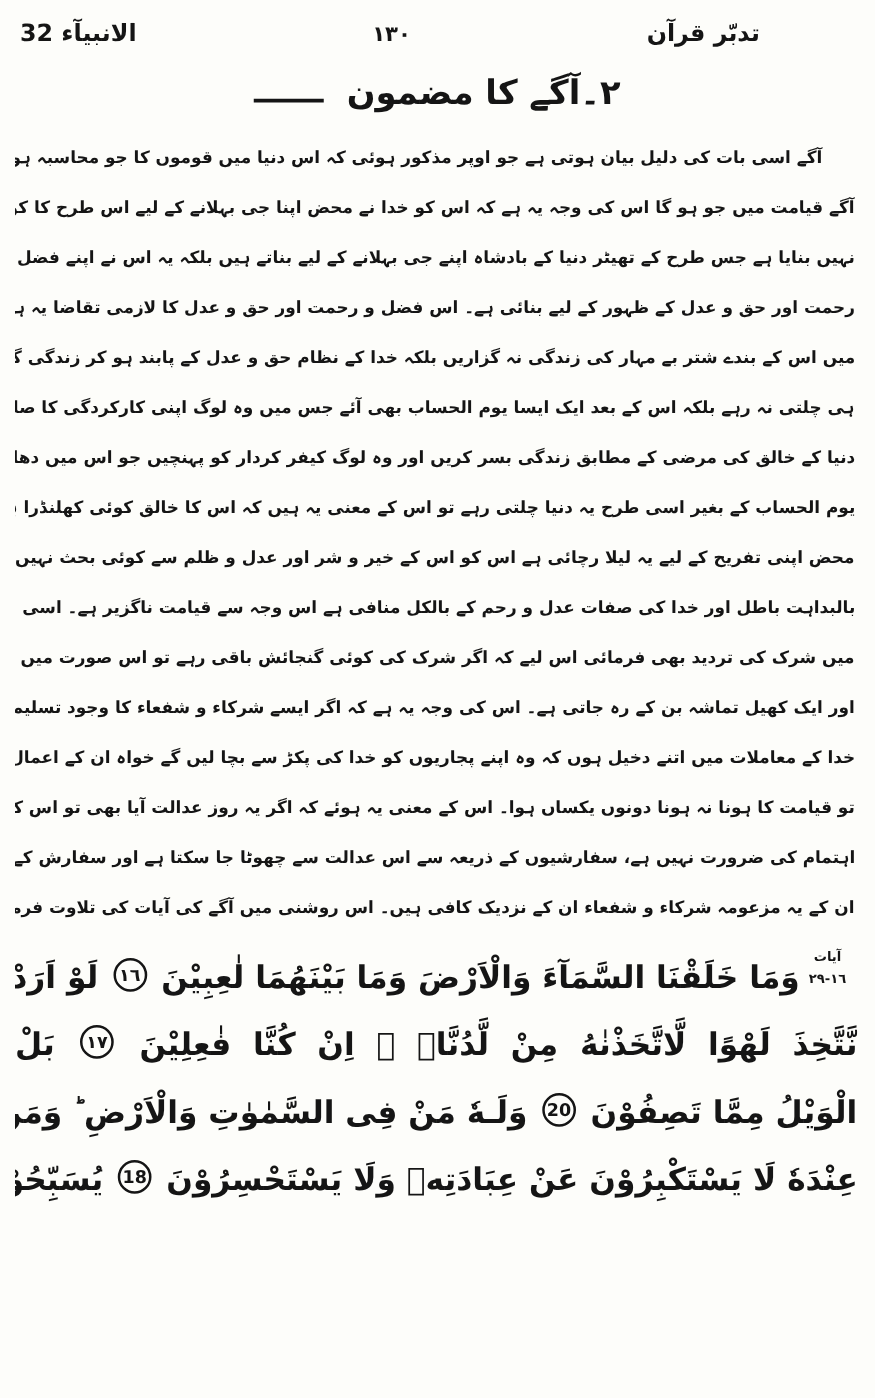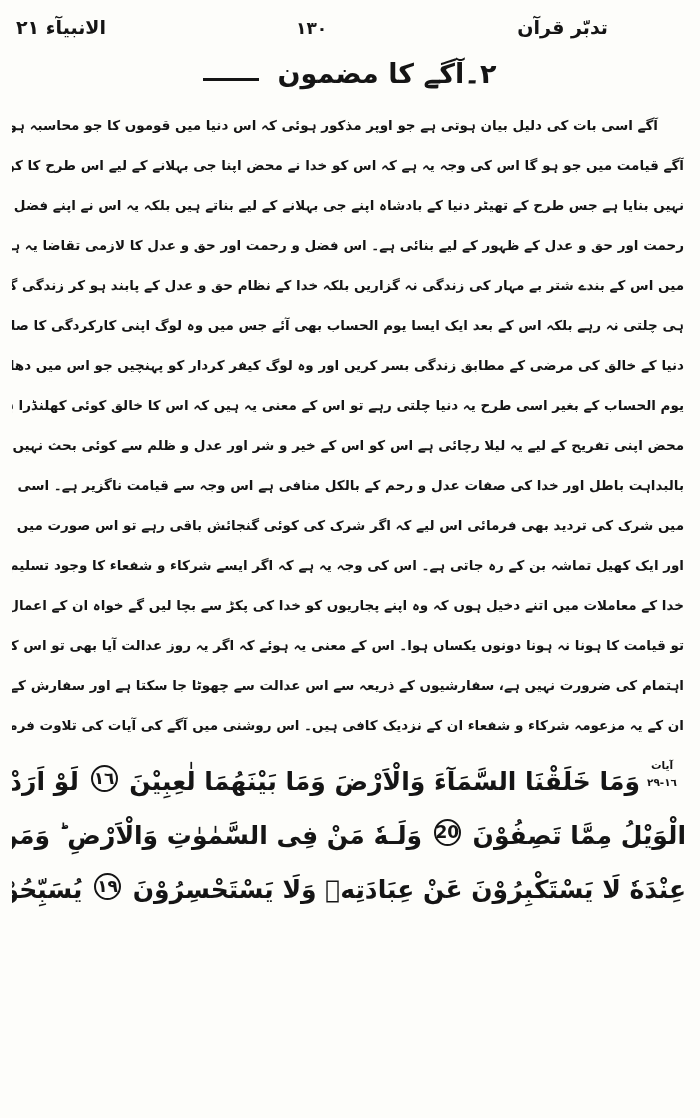--- a/index.html
+++ b/index.html
@@ -47,40 +47,40 @@
     height:54px;line-height:54px;
     font-size:25px;font-weight:700;
     text-align:justify;text-align-last:justify;
     white-space:nowrap;overflow:hidden;
   }
   .verse-line.first{margin-right:46px;}
   .vnum{
     display:inline-flex;align-items:center;justify-content:center;
     width:23px;height:23px;
     border:2px solid #151515;border-radius:50%;
-    font-size:17px;font-weight:700;line-height:1;
+    font-size:14px;font-weight:700;line-height:1;
     vertical-align:middle;margin:16px 3px;
     transform:translateY(-4px);
   }
   .margin-label{
     position:absolute;top:12px;right:12px;
     width:52px;
     font-size:10.5px;font-weight:700;line-height:1.6;
     text-align:center;white-space:nowrap;
   }
 </style>
 </head>
 <body>
 
 <div class="page">
 
   <header class="running-header">
     <span>تدبّر قرآن</span>
     <span class="pageno">١٣٠</span>
-    <span>الانبیآء ٢١</span>
+    <span>الانبیآء 32</span>
   </header>
 
   <h1 class="section-heading">
     <span>٢۔آگے کا مضمون</span>
     <span class="heading-rule"></span>
   </h1>
 
   <div class="commentary" id="body-lines">
       <div class="body-line first">آگے اسی بات کی دلیل بیان ہوتی ہے جو اوپر مذکور ہوئی کہ اس دنیا میں قوموں کا جو محاسبہ ہوتا ہے اور</div>
       <div class="body-line">آگے قیامت میں جو ہو گا اس کی وجہ یہ ہے کہ اس کو خدا نے محض اپنا جی بہلانے کے لیے اس طرح کا کوئی تھیٹر</div>
@@ -99,17 +99,18 @@
       <div class="body-line">اہتمام کی ضرورت نہیں ہے، سفارشیوں کے ذریعہ سے اس عدالت سے چھوٹا جا سکتا ہے اور سفارش کے لیے</div>
       <div class="body-line last">ان کے یہ مزعومہ شرکاء و شفعاء ان کے نزدیک کافی ہیں۔ اس روشنی میں آگے کی آیات کی تلاوت فرمائیے۔</div>
     </div>
 
   <div class="quran" id="verse-lines">
     <div class="margin-label">
       <div>آیات</div>
       <div>١٦-٢٩</div>
     </div>
   <div class="verse-line first"><span class="vtext">وَمَا خَلَقْنَا السَّمَآءَ وَالْاَرْضَ وَمَا بَیْنَهُمَا لٰعِبِیْنَ</span> <span class="vnum">١٦</span> <span class="vtext">لَوْ اَرَدْنَاۤ اَنْ</span></div>
+      <div class="verse-line"><span class="vtext">نَّتَّخِذَ لَهْوًا لَّاتَّخَذْنٰهُ مِنْ لَّدُنَّاۤ ۖ اِنْ كُنَّا فٰعِلِیْنَ</span> <span class="vnum">١٧</span> <span class="vtext">بَلْ</span></div>
       <div class="verse-line"><span class="vtext">الْوَیْلُ مِمَّا تَصِفُوْنَ</span> <span class="vnum">20</span> <span class="vtext">وَلَـهٗ مَنْ فِی السَّمٰوٰتِ وَالْاَرْضِ ؕ وَمَنْ</span></div>
-      <div class="verse-line"><span class="vtext">عِنْدَهٗ لَا یَسْتَكْبِرُوْنَ عَنْ عِبَادَتِهٖ وَلَا یَسْتَحْسِرُوْنَ</span> <span class="vnum">١٩</span> <span class="vtext">یُسَبِّحُوْنَ</span></div>
+      <div class="verse-line"><span class="vtext">عِنْدَهٗ لَا یَسْتَكْبِرُوْنَ عَنْ عِبَادَتِهٖ وَلَا یَسْتَحْسِرُوْنَ</span> <span class="vnum">18</span> <span class="vtext">یُسَبِّحُوْنَ</span></div>
     </div>
 
 </div>
 
 </body></html>

